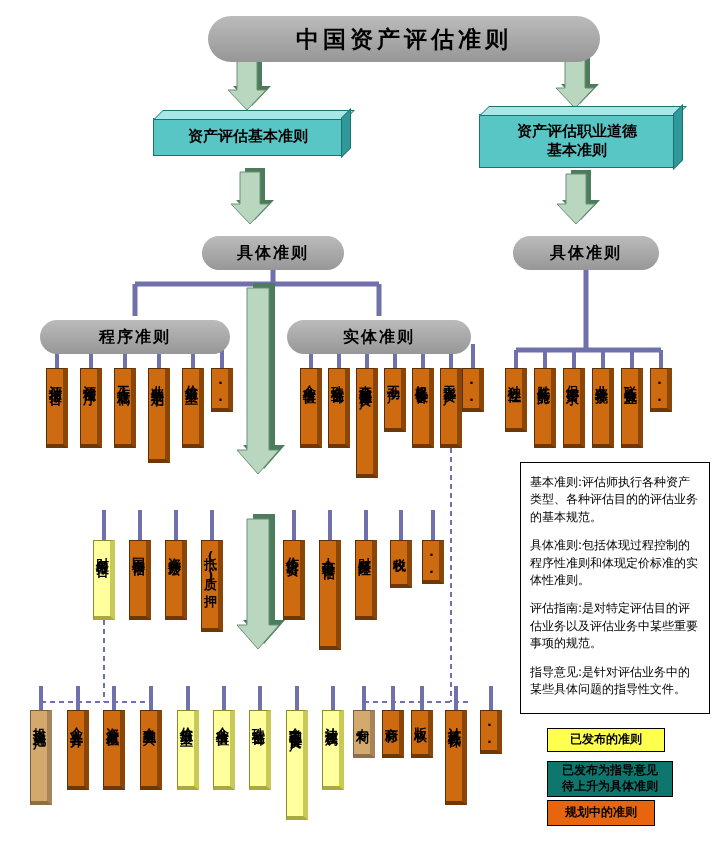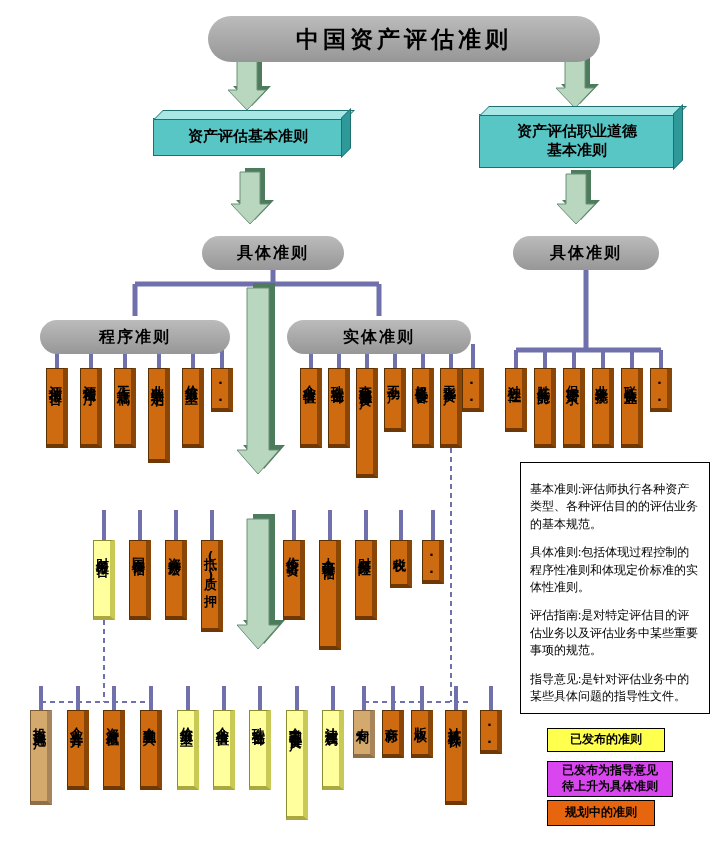--- a/index.html
+++ b/index.html
@@ -46,21 +46,21 @@
   }
   .c-std { background:var(--standard); border:1px solid #5a3002; border-right:5px solid #8a4606; border-bottom:4px solid #6f3803; }
   .c-gd  { background:var(--guidance); border:1px solid #8a8a30; border-right:5px solid #c9c955; border-bottom:4px solid #a9a93f; }
   .c-pl  { background:var(--planned);  border:1px solid #7a5c38; border-right:5px solid #a8845c; border-bottom:4px solid #8f6f48; }
 
   .notes {
     position:absolute; z-index:2; left:520px; top:462px; width:190px; min-height:252px;
     box-sizing:border-box; border:1px solid #000; padding:8px 9px;
     font-size:12px; line-height:1.45; background:#fff;
   }
-  .notes p { margin:10px 0 11px;font-family:Liberation Serif, serif; }
+  .notes p { margin:3px 0 11px; }
   .notes p:last-child { margin-bottom:0; }
 
   .lgd {
     position:absolute; z-index:2; box-sizing:border-box; border:1px solid #000;
     display:flex; align-items:center; justify-content:center;
     font-size:12px; font-weight:bold; text-align:center; line-height:1.3; padding:0 10px;
   }
 </style>
 </head>
 <body>
@@ -176,16 +176,16 @@
   <div class="vbox c-std" style="left:480px;top:710px;height:44px">···</div>
 
   <div class="notes">
     <p>基本准则:评估师执行各种资产类型、各种评估目的的评估业务的基本规范。</p>
     <p>具体准则:包括体现过程控制的程序性准则和体现定价标准的实体性准则。</p>
     <p>评估指南:是对特定评估目的评估业务以及评估业务中某些重要事项的规范。</p>
     <p>指导意见:是针对评估业务中的某些具体问题的指导性文件。</p>
   </div>
 
   <div class="lgd" style="left: 547px; top: 728px; width: 118px; height: 24px; background: rgb(255, 255, 77); font-family: Liberation Serif, serif;">已发布的准则</div>
-  <div class="lgd" style="left: 547px; top: 761px; width: 126px; height: 36px; background: #d946ef;">已发布为指导意见待上升为具体准则</div>
+  <div class="lgd" style="left: 547px; top: 761px; width: 126px; height: 36px; background: #0f766e;">已发布为指导意见待上升为具体准则</div>
   <div class="lgd" style="left: 547px; top: 800px; width: 108px; height: 26px; background: rgb(232, 101, 15);">规划中的准则</div>
 
 </div>
 
 </body></html>

